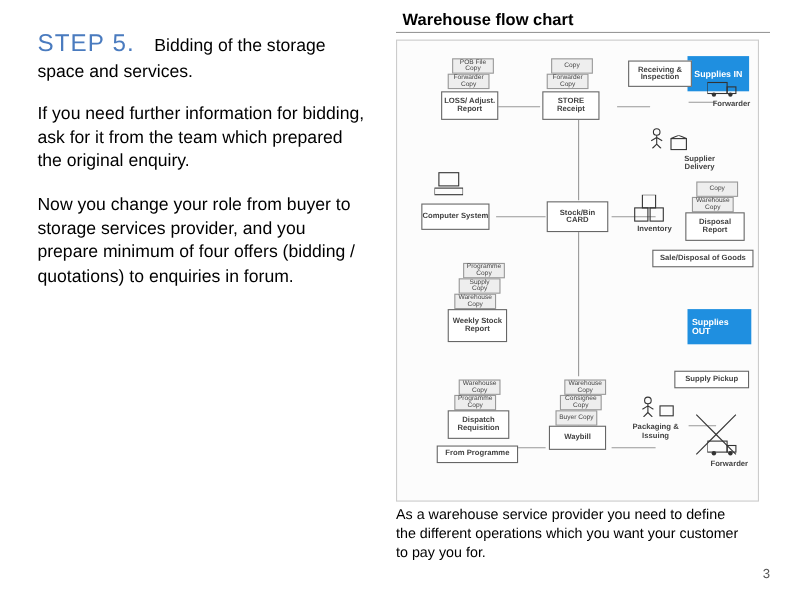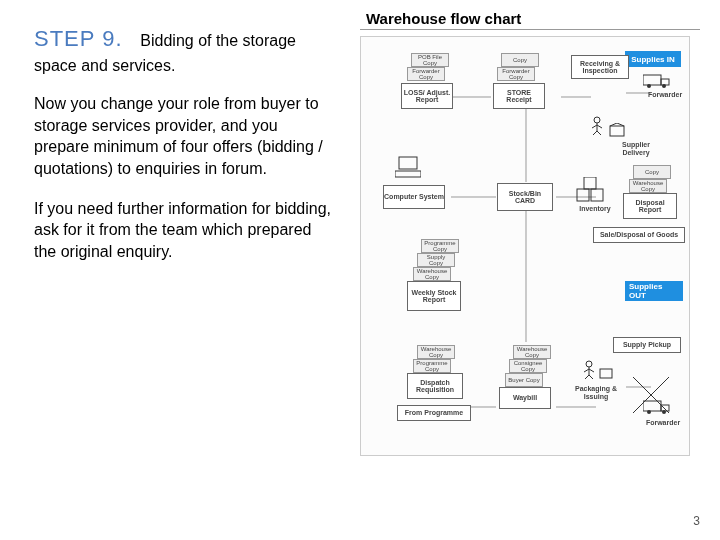--- a/index.html
+++ b/index.html
@@ -25,26 +25,26 @@
   .page-num { position:absolute; right: 20px; bottom: 12px; font-size: 12px; color:#555; }
   line.flow { stroke:#999; stroke-width:1; }
 </style>
 </head>
 <body>
 
 <div class="slide">
 
   <div class="left-col">
     <p class="step-line">
-      <span class="step-label">STEP 9.</span>
+      <span class="step-label">STEP 5.</span>
       &nbsp;&nbsp;
       <span>Bidding of the storage space and services.</span>
     </p>
+    <p class="para">If you need further information for bidding, ask for it from the team which prepared the original enquiry.</p>
     <p class="para">Now you change your role from buyer to storage services provider, and you prepare minimum of four offers (bidding / quotations) to enquiries in forum.</p>
-    <p class="para">If you need further information for bidding, ask for it from the team which prepared the original enquiry.</p>
   </div>
 
   <div class="right-col">
     <div class="chart-title">Warehouse flow chart</div>
     <hr class="chart-hr">
     <div class="chart-box">
 
       <svg width="330" height="420" style="position:absolute;left:0;top:0;">
         <line class="flow" x1="165" y1="72" x2="165" y2="145"></line>
         <line class="flow" x1="165" y1="172" x2="165" y2="305"></line>
@@ -52,21 +52,21 @@
         <line class="flow" x1="90" y1="60" x2="130" y2="60"></line>
         <line class="flow" x1="200" y1="60" x2="230" y2="60"></line>
         <line class="flow" x1="90" y1="160" x2="135" y2="160"></line>
         <line class="flow" x1="195" y1="160" x2="235" y2="160"></line>
         <line class="flow" x1="90" y1="370" x2="135" y2="370"></line>
         <line class="flow" x1="195" y1="370" x2="235" y2="370"></line>
         <line class="flow" x1="265" y1="56" x2="290" y2="56"></line>
         <line class="flow" x1="265" y1="350" x2="290" y2="350"></line>
       </svg>
 
-      <div class="blue" style="left:264px; top:14px; width:56px; height:16px;">Supplies IN</div>
+      <div class="blue" style="left:264px; top:14px; width:56px; height:32px;">Supplies IN</div>
       <svg class="icon truck" style="left:282px; top:36px;" viewBox="0 0 30 16">
           <rect x="0" y="2" width="18" height="10" fill="none" stroke="#333"></rect>
           <rect x="18" y="6" width="8" height="6" fill="none" stroke="#333"></rect>
           <circle cx="6" cy="13" r="2" fill="#333"></circle>
           <circle cx="21" cy="13" r="2" fill="#333"></circle>
         </svg>
       <div class="label" style="left:284px; top:54px; width:40px;">Forwarder</div>
 
       <div class="bbox" style="left:210px; top:18px;">Receiving &amp; Inspection</div>
       <div class="doc small" style="left:140px; top:16px;">Copy</div>
@@ -105,21 +105,21 @@
       <div class="doc small" style="left:272px; top:128px;">Copy</div>
       <div class="doc small" style="left:268px; top:142px;">Warehouse Copy</div>
       <div class="box" style="left:262px; top:156px; width:54px;">Disposal Report</div>
       <div class="bbox" style="left:232px; top:190px; width:92px; height:16px;">Sale/Disposal of Goods</div>
 
       <div class="doc small" style="left:60px; top:202px;">Programme Copy</div>
       <div class="doc small" style="left:56px; top:216px;">Supply Copy</div>
       <div class="doc small" style="left:52px; top:230px;">Warehouse Copy</div>
       <div class="box" style="left:46px; top:244px; width:54px; height:30px;">Weekly Stock Report</div>
 
-      <div class="blue" style="left:264px; top:244px; width:58px; height:20px;">Supplies OUT</div>
+      <div class="blue" style="left:264px; top:244px; width:58px; height:32px;">Supplies OUT</div>
 
       <div class="doc small" style="left:56px; top:308px;">Warehouse Copy</div>
       <div class="doc small" style="left:52px; top:322px;">Programme Copy</div>
       <div class="box" style="left:46px; top:336px; width:56px; height:26px;">Dispatch Requisition</div>
       <div class="bbox" style="left:36px; top:368px; width:74px; height:16px;">From Programme</div>
 
       <div class="doc small" style="left:152px; top:308px;">Warehouse Copy</div>
       <div class="doc small" style="left:148px; top:322px;">Consignee Copy</div>
       <div class="doc small" style="left:144px; top:336px;">Buyer Copy</div>
       <div class="box" style="left:138px; top:350px; width:52px; height:22px;">Waybill</div>
@@ -145,14 +145,15 @@
             <line x1="28" y1="28" x2="10" y2="10"></line>
             <line x1="28" y1="28" x2="46" y2="10"></line>
             <line x1="28" y1="28" x2="10" y2="46"></line>
             <line x1="28" y1="28" x2="46" y2="46"></line>
           </g>
         </svg>
       <div class="label" style="left:282px; top:382px; width:40px;">Forwarder</div>
     </div>
   </div>
 
+  <div class="caption">As a warehouse service provider you need to define the different operations which you want your customer to pay you for.</div>
   <div class="page-num">3</div>
 </div>
 
 </body></html>

